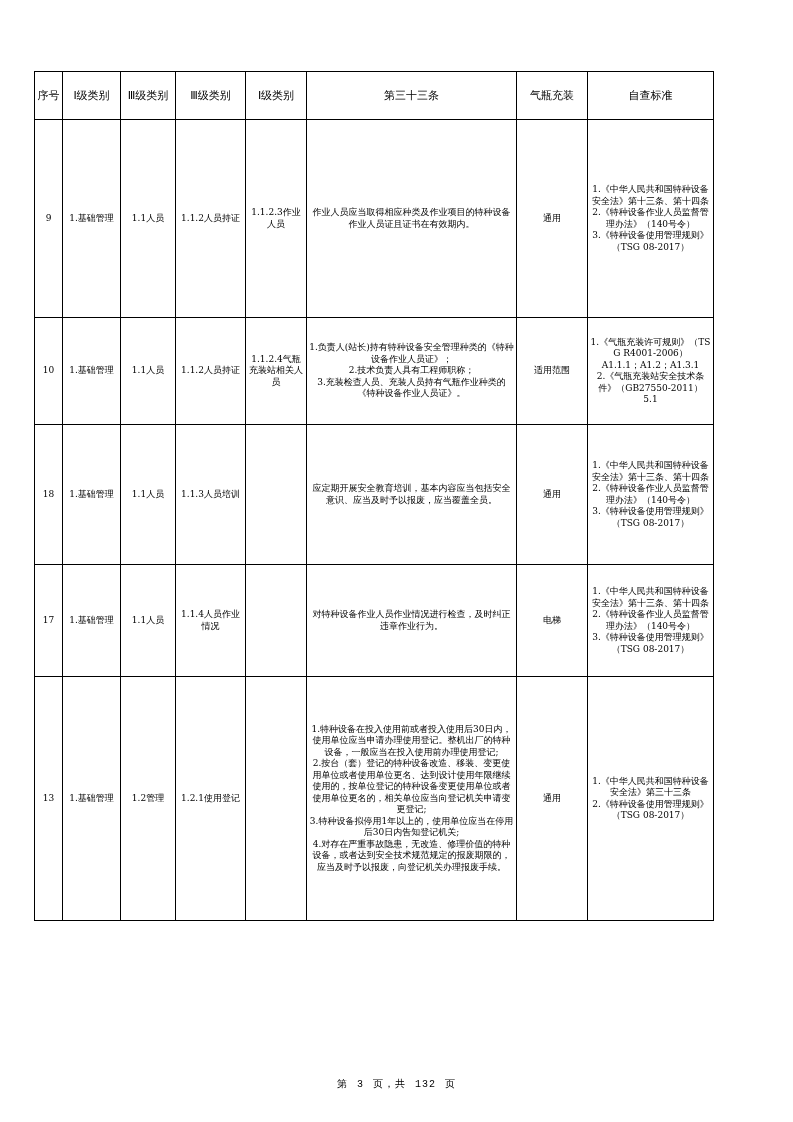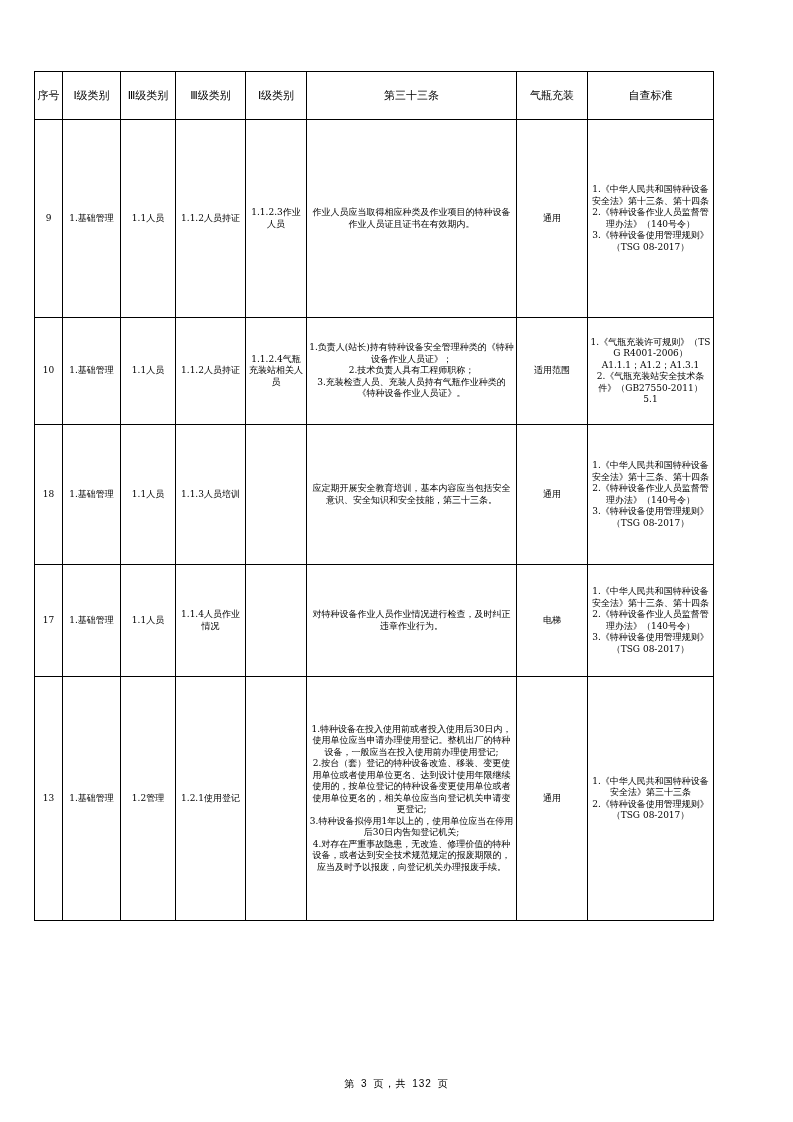--- a/index.html
+++ b/index.html
@@ -7,21 +7,21 @@
          font-family: "DejaVu Serif", "Liberation Serif", serif; color: #000; }
   .sheet { position: absolute; left: 34px; top: 71px; border-collapse: collapse; table-layout: fixed; }
   .sheet td, .sheet th { border: 1px solid #000; padding: 0 2px; font-size: 9px; line-height: 11.5px;
          vertical-align: middle; word-break: break-all; font-weight: normal; }
   .sheet th { font-family: "DejaVu Sans", "Liberation Sans", sans-serif; font-size: 11px; text-align: center; line-height: 14px; }
   .sheet th.hdr-seq { padding: 0; }
   .c-num { text-align: center; }
   .c-left { text-align: center; }
   .multiline { white-space: pre-line; }
   .footer { position: absolute; left: 0; width: 793px; top: 1077px; text-align: center;
-            font-size: 10px; letter-spacing: 1px; font-family: Liberation Sans, sans-serif; }
+            font-size: 10px; letter-spacing: 1px; font-family: Liberation Mono, monospace; }
   .footer span { margin: 0 1px; }
 </style>
 </head>
 <body>
 
 <table class="sheet">
   <colgroup>
     <col style="width:28px">
     <col style="width:58px">
     <col style="width:55px">
@@ -70,21 +70,21 @@
 A1.1.1；A1.2；A1.3.1
 2.《气瓶充装站安全技术条件》（GB27550-2011）
 5.1</td>
     </tr>
     <tr style="height:140px">
       <td class="c-num">18</td>
       <td class="c-left">1.基础管理</td>
       <td class="c-left">1.1人员</td>
       <td class="c-left">1.1.3人员培训</td>
       <td class="c-left"></td>
-      <td class="c-left multiline">应定期开展安全教育培训，基本内容应当包括安全意识、安全知识和安全技能，第三十三条。</td>
+      <td class="c-left multiline">应定期开展安全教育培训，基本内容应当包括安全意识、应当及时予以报废，应当覆盖全员。</td>
       <td class="c-left">通用</td>
       <td class="c-left multiline">1.《中华人民共和国特种设备安全法》第十三条、第十四条
 2.《特种设备作业人员监督管理办法》（140号令）
 3.《特种设备使用管理规则》（TSG 08-2017）</td>
     </tr>
     <tr style="height:112px">
       <td class="c-num">17</td>
       <td class="c-left">1.基础管理</td>
       <td class="c-left">1.1人员</td>
       <td class="c-left">1.1.4人员作业情况</td>

